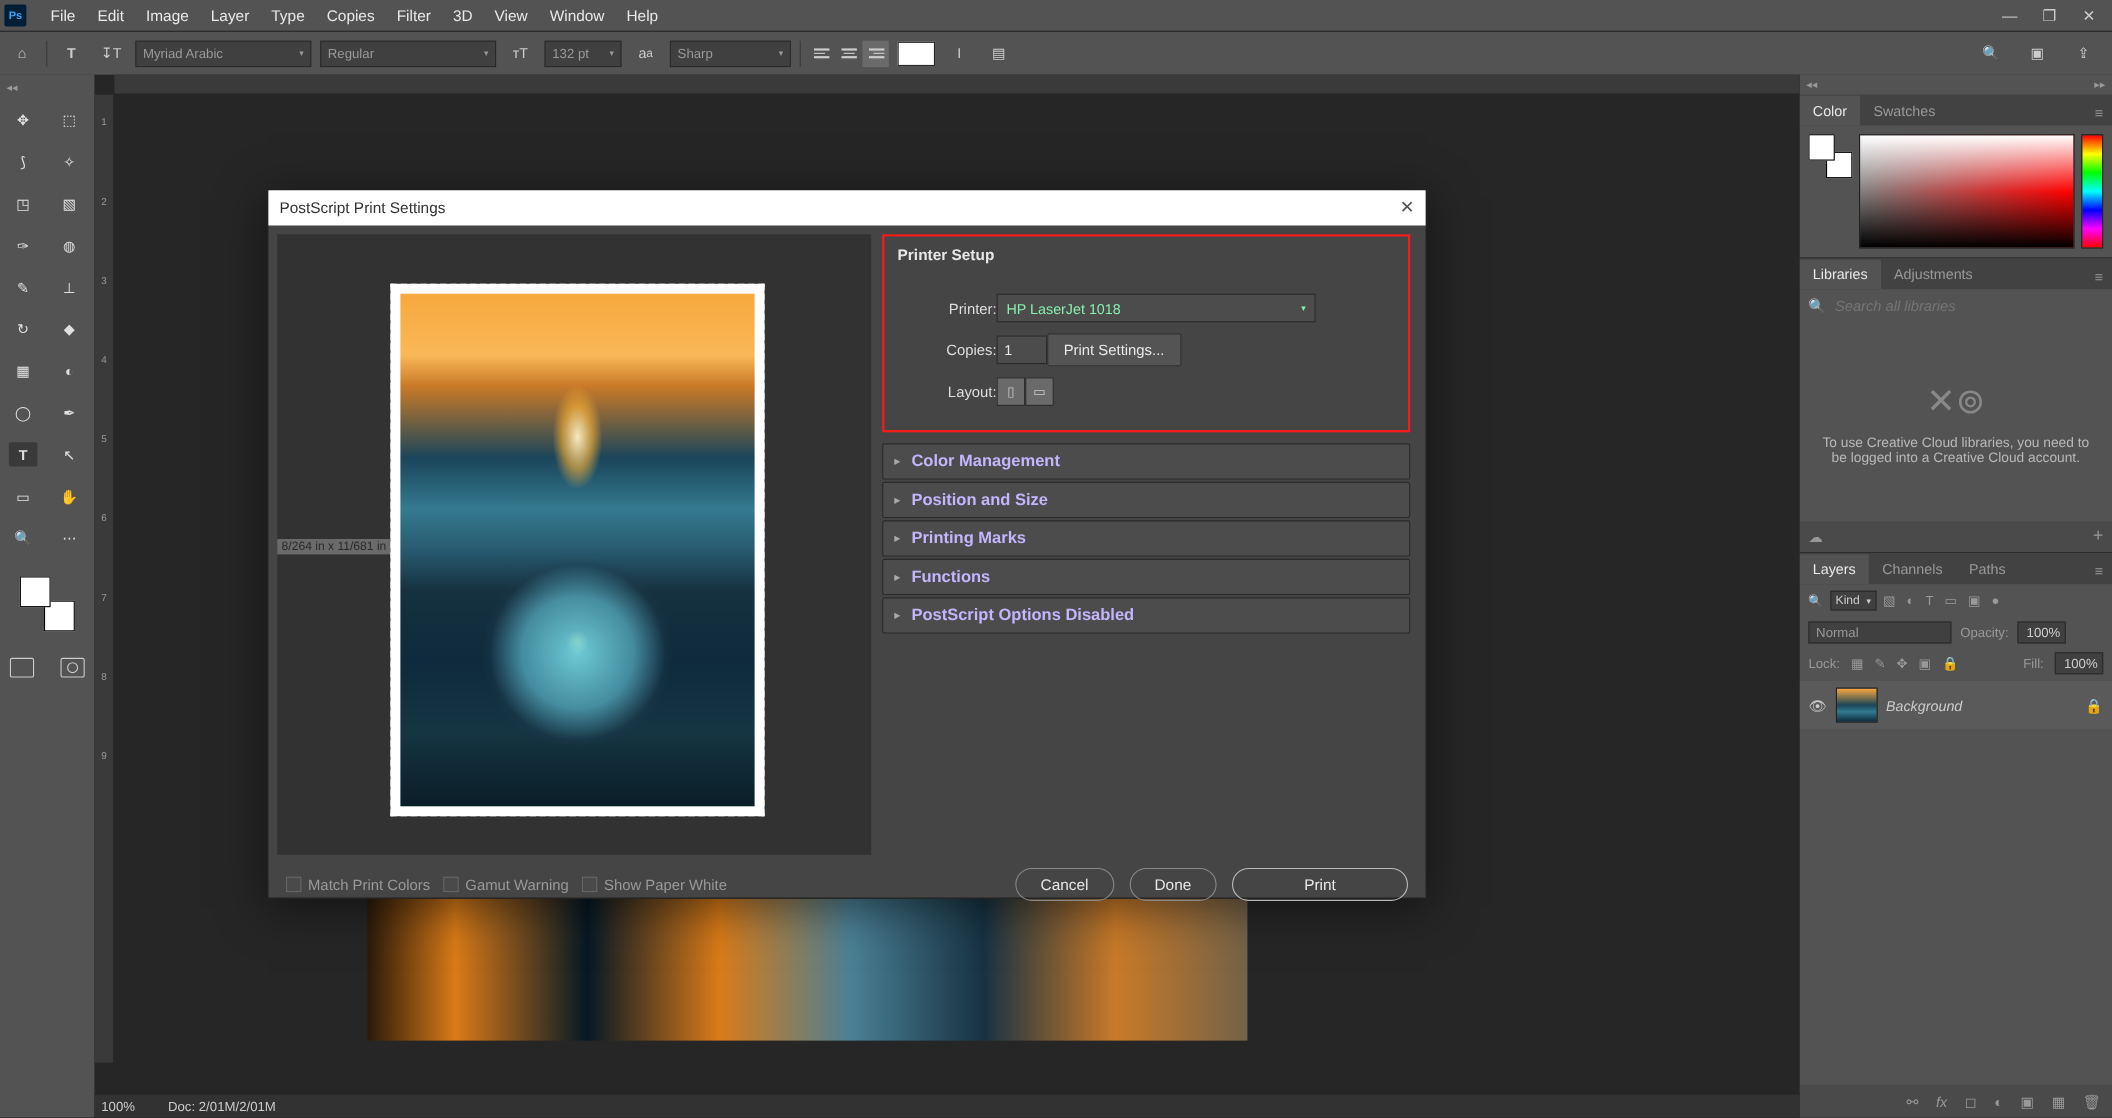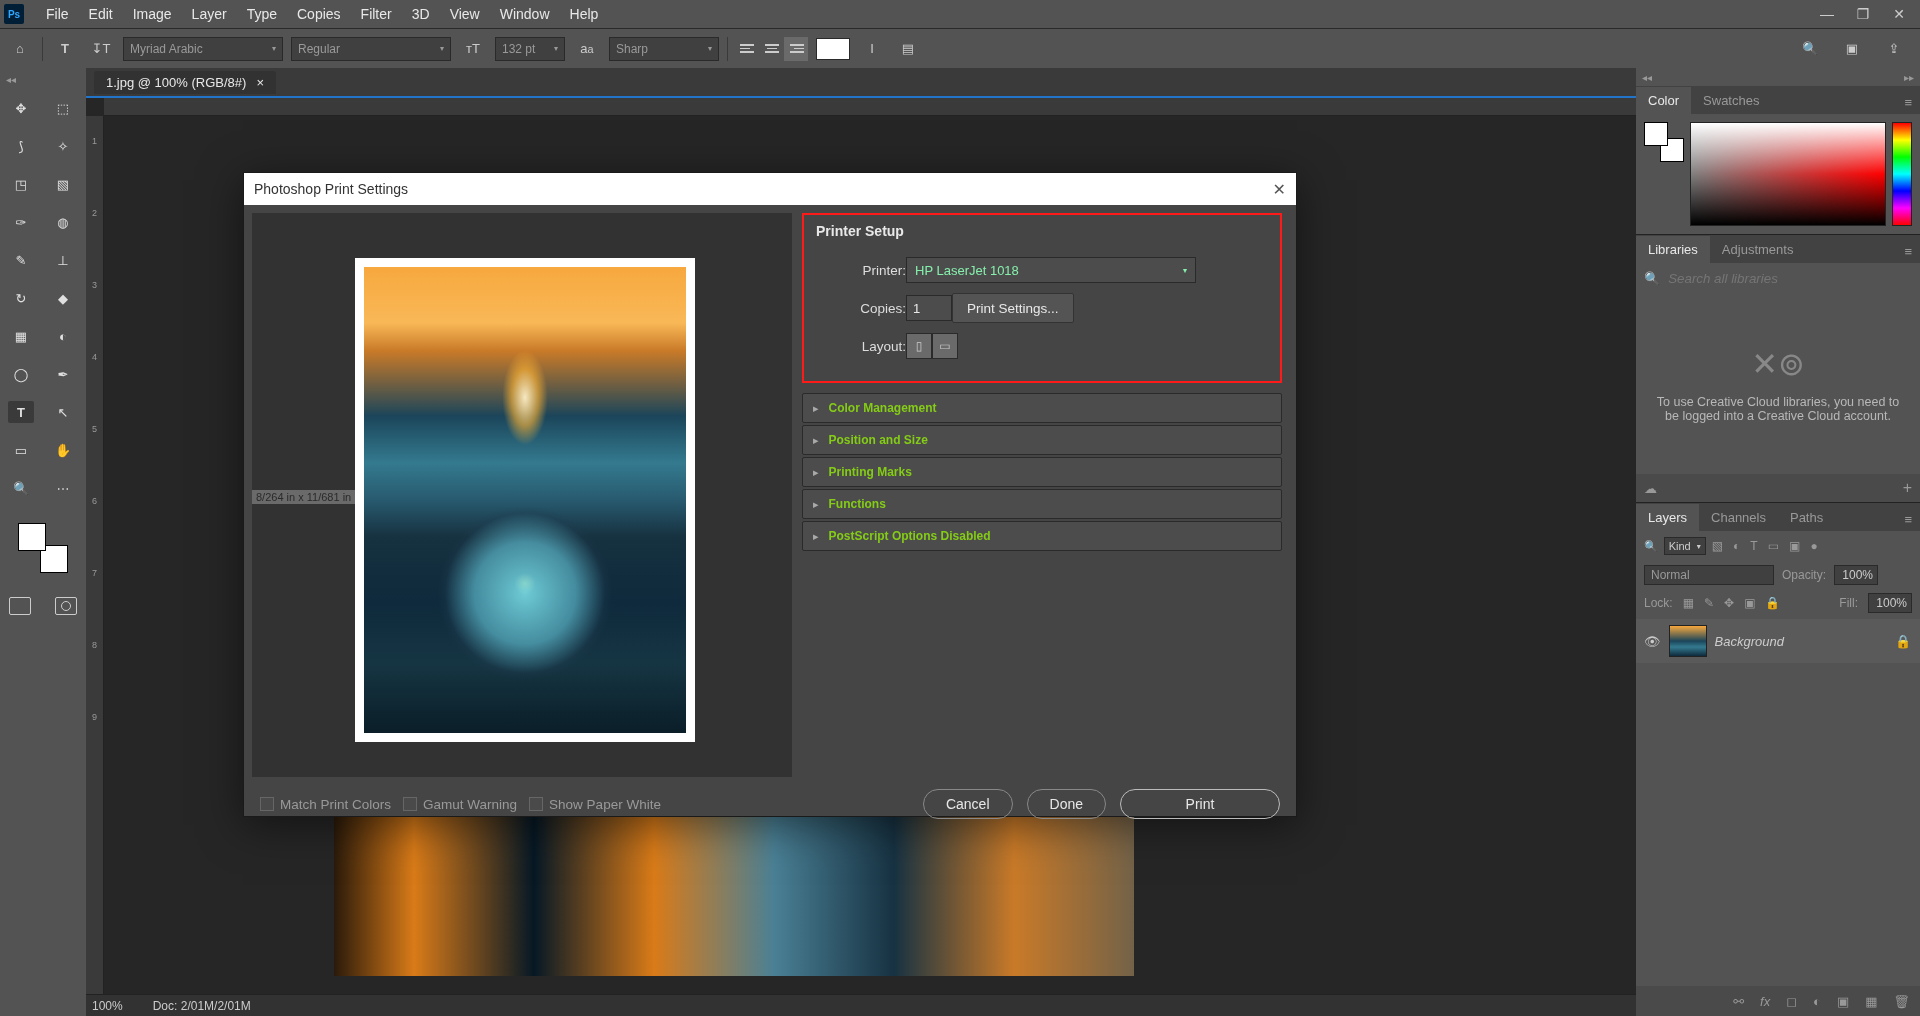--- a/index.html
+++ b/index.html
@@ -85,30 +85,30 @@
 .preview-pane{width:540px;background:#323232;display:flex;flex-direction:row;align-items:center;padding-top:4px}
 .preview-dim{font-size:11px;color:#2a2a2a;background:#6a6a6a;padding:1px 4px}
 .preview-frame{width:340px;height:484px;border:3px dashed #fff;margin-top:6px;padding:6px;background:#fff}
 .preview-img{width:100%;height:100%;background:
   radial-gradient(circle at 50% 70%,rgba(120,220,230,.9) 0%,rgba(90,180,200,.7) 14%,rgba(30,60,80,.3) 22%,transparent 24%),
   radial-gradient(circle at 50% 68%,rgba(255,200,60,.95) 0%,transparent 3%),
   radial-gradient(ellipse at 50% 28%,rgba(255,240,200,.95) 0%,rgba(255,180,50,.6) 6%,transparent 10%),
   linear-gradient(180deg,#f7a83e 0%,#f9b857 12%,#c97a28 18%,#1b455a 32%,#347a8f 42%,#285a6f 50%,#16313f 58%,#0e2a3c 72%,#163543 85%,#0a1e28 100%)}
 .settings-pane{flex:1;padding:0 6px 0 10px}
 .psetup{border:2.5px solid #ff1a1a;padding:8px 12px 12px;margin-bottom:10px}
-.psetup-title{font-weight:600;color:#e8e8e8;font-size:14px;margin-bottom:18px}
+.psetup-title{font-weight:600;color:#e8e8e8;font-size:14px;margin-bottom:28px}
 .frow{display:flex;align-items:center;margin-bottom:10px;}
 .frow label{width:90px;text-align:right;color:#ddd;font-size:13.5px}
 .fsel{background:#4c4c4c;border:1px solid #2a2a2a;height:26px;flex:1;max-width:290px;color:#86efac;padding:0 8px;font-size:13px;display:flex;align-items:center}
 .finp{background:#4c4c4c;border:1px solid #2a2a2a;height:26px;width:46px;color:#e8e8e8;padding:0 6px;font-size:13px}
 .fbtn{background:#545454;border:1px solid #333;height:30px;padding:0 14px;color:#e8e8e8;font-size:13.5px;cursor:pointer;border-radius:2px}
 .layout-btn{width:26px;height:26px;background:#6a6a6a;border:1px solid #2a2a2a;display:flex;align-items:center;justify-content:center;font-size:12px}
 .collapsible{background:#4c4c4c;border:1px solid #2a2a2a;border-radius:2px;margin-bottom:2px;padding:7px 10px;display:flex;align-items:center;gap:10px;cursor:pointer}
 .collapsible .chev{color:#aaa;font-size:11px}
-.collapsible .ctitle{color:#84cc16;font-weight:600;font-size:12px}
+.collapsible .ctitle{color:#c4b5fd;font-weight:600;font-size:15px}
 .dlg-footer{display:flex;align-items:center;padding:4px 16px;gap:12px}
 .chk{width:14px;height:14px;border:1px solid #666;background:#4a4a4a;display:inline-block;margin-right:6px;vertical-align:middle}
 .chk-label{color:#999;font-size:13.5px;display:flex;align-items:center}
 .dlg-btns{margin-left:auto;display:flex;gap:14px}
 .dlg-btn{height:30px;padding:0 22px;border-radius:15px;border:1.5px solid #888;background:transparent;color:#e8e8e8;font-size:14px;cursor:pointer;display:flex;align-items:center}
 .dlg-btn.primary{border-color:#bbb;width:160px;justify-content:center}
 </style>
 </head>
 <body>
 
@@ -218,26 +218,20 @@
       <div class="bg"></div>
         <div class="fg"></div>
     </div>
     <div class="mask-row">
       <div></div>
       <div class="circ"></div>
     </div>
   </div>
 
   <div class="canvas-area">
-    <div class="doc-tab-bar">
-      <div class="doc-tab">
-        <span>1.jpg @ 100% (RGB/8#)</span>
-        <span style="font-size:13px">×</span>
-      </div>
-    </div>
     <div class="rulers-h"></div>
     <div class="canvas-body">
       <div class="rulers-v">
         <span>1</span>
           <span>2</span>
           <span>3</span>
           <span>4</span>
           <span>5</span>
           <span>6</span>
           <span>7</span>
@@ -248,21 +242,21 @@
         <div class="bg-image"></div>
       </div>
     </div>
     <div class="status-bar">
       <span>100%</span>
       <span>Doc: 2/01M/2/01M</span>
     </div>
 
     <div class="dialog">
       <div class="dlg-title">
-        <span>Photoshop Print Settings</span>
+        <span>PostScript Print Settings</span>
         <span class="dlg-close">✕</span>
       </div>
       <div class="dlg-body">
         <div class="preview-pane">
           <div class="preview-dim">8/264 in x 11/681 in</div>
           <div class="preview-frame">
             <div class="preview-img"></div>
           </div>
         </div>
         <div class="settings-pane">

